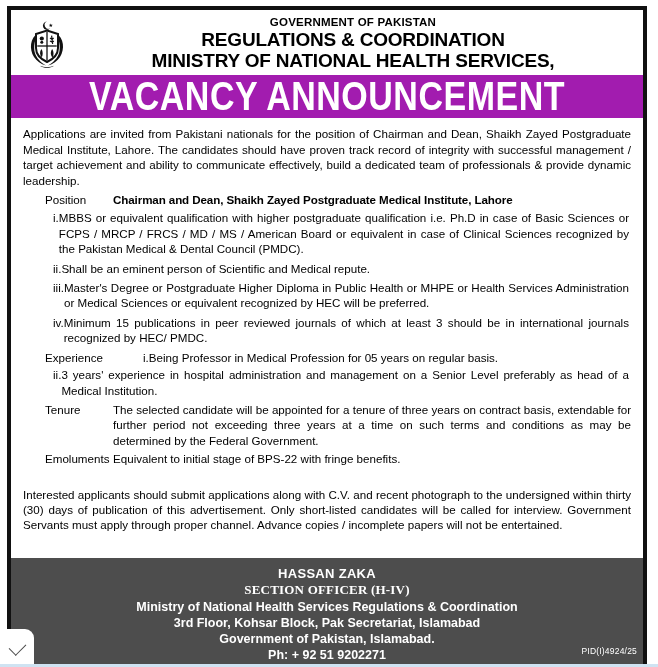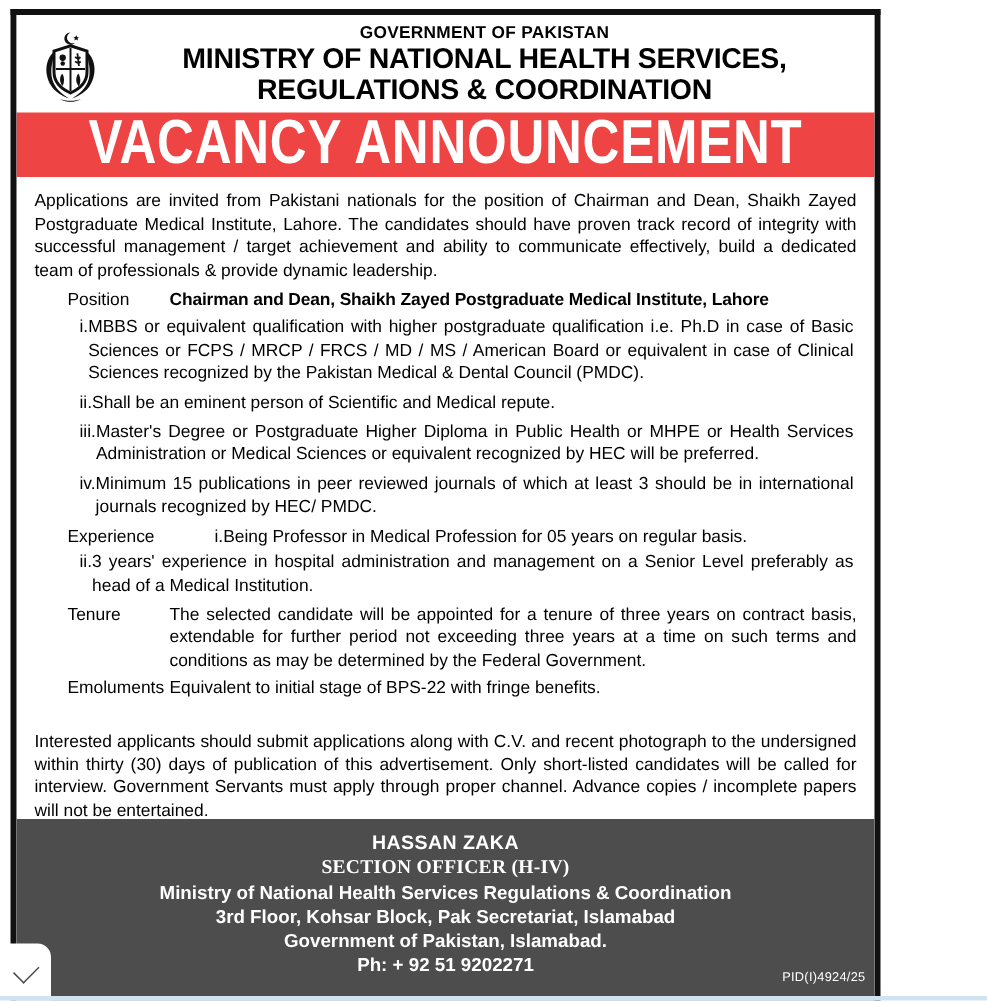--- a/index.html
+++ b/index.html
@@ -17,21 +17,21 @@
   .page {
     position: relative;
     width: 658px;
     height: 667px;
     box-sizing: border-box;
     padding: 6px 7px 0 7px;
     background: #fff;
   }
   .frame {
     position: relative;
-    width: 580px;
+    width: 640px;
     height: 661px;
     box-sizing: border-box;
     border: 4px solid #111;
     border-bottom: none;
     background: #fff;
     overflow: hidden;
   }
 
   
   .masthead {
@@ -79,21 +79,21 @@
   .uraan-urdu {
     font-size: 6px;
     color: #333;
     display: block;
     margin-top: 1px;
     letter-spacing: .4px;
   }
 
   
   .banner {
-    background: #ef4444;
+    background: #a21caf;
     color: #fff;
     text-align: center;
     padding: 3px 0 6px 0;
     font-size: 34px;
     font-weight: bold;
     letter-spacing: .5px;
     line-height: 1;
     transform: scaleX(1.0);
   }
   .banner span {
@@ -165,21 +165,21 @@
 
   
   .footer {
     position: absolute;
     left: 0;
     right: 0;
     bottom: 0;
     background: #4d4d4d;
     color: #fff;
     text-align: center;
-    padding: 8px 0 16px 0;
+    padding: 8px 0 4px 0;
     line-height: 1.28;
   }
   .f-name {
     font-size: 13px;
     font-weight: bold;
     letter-spacing: .3px;
   }
   .f-desig {
     font-size: 13px;
     font-weight: bold;
@@ -258,22 +258,22 @@
           <path d="M26.6 16.6 L27.6 25 M25 19 L27.2 20.4 M28.6 19 L27.2 20.4 M25 22 L27.3 23.2 M28.8 22 L27.3 23.2" stroke="#111" stroke-width="1.2" fill="none"></path>
           <path d="M16.5 30 C14.4 32.6 14.6 36 16.8 38.4 C18.1 35.6 18 32.3 16.5 30 z" fill="#111"></path>
           <path d="M27.2 30 C25.2 32.6 25.4 36.4 27.6 38.6 C29 35.8 28.8 32.3 27.2 30 z" fill="#111"></path>
 
           <path d="M15 46.8 C18.4 48.6 25.6 48.6 29 46.8 C25.6 49.6 18.4 49.6 15 46.8 z" fill="#111"></path>
         </svg>
       </div>
 
       <div class="masthead-text">
         <div class="gov-line">GOVERNMENT OF PAKISTAN</div>
+        <div class="ministry-line">REGULATIONS &amp; COORDINATION</div>
         <div class="ministry-line">MINISTRY OF NATIONAL HEALTH SERVICES,</div>
-        <div class="ministry-line">REGULATIONS &amp; COORDINATION</div>
       </div>
 
     </div>
 
     <div class="banner">
       <span>VACANCY ANNOUNCEMENT</span>
     </div>
 
     <div class="body">
       <p class="para">Applications are invited from Pakistani nationals for the position of Chairman and Dean, Shaikh Zayed Postgraduate Medical Institute, Lahore. The candidates should have proven track record of integrity with successful management / target achievement and ability to communicate effectively, build a dedicated team of professionals &amp; provide dynamic leadership.</p>

